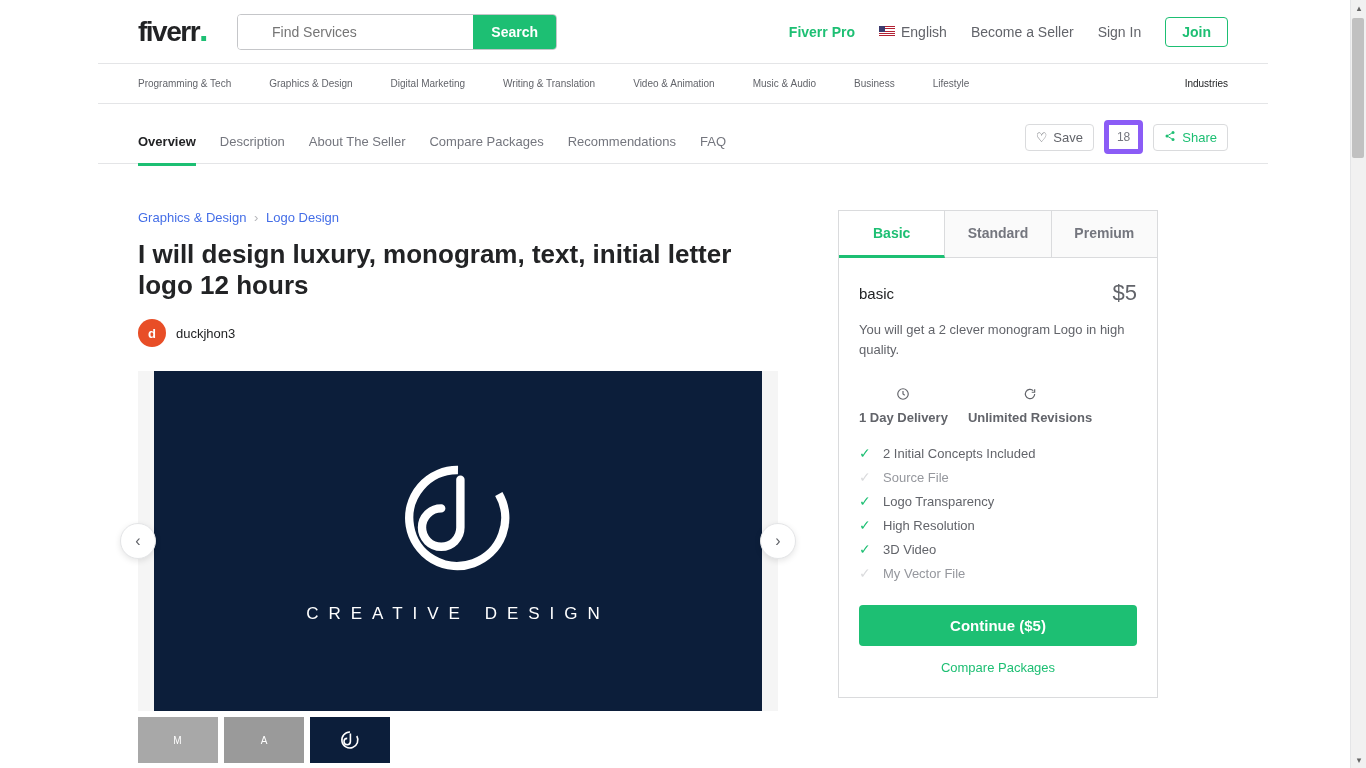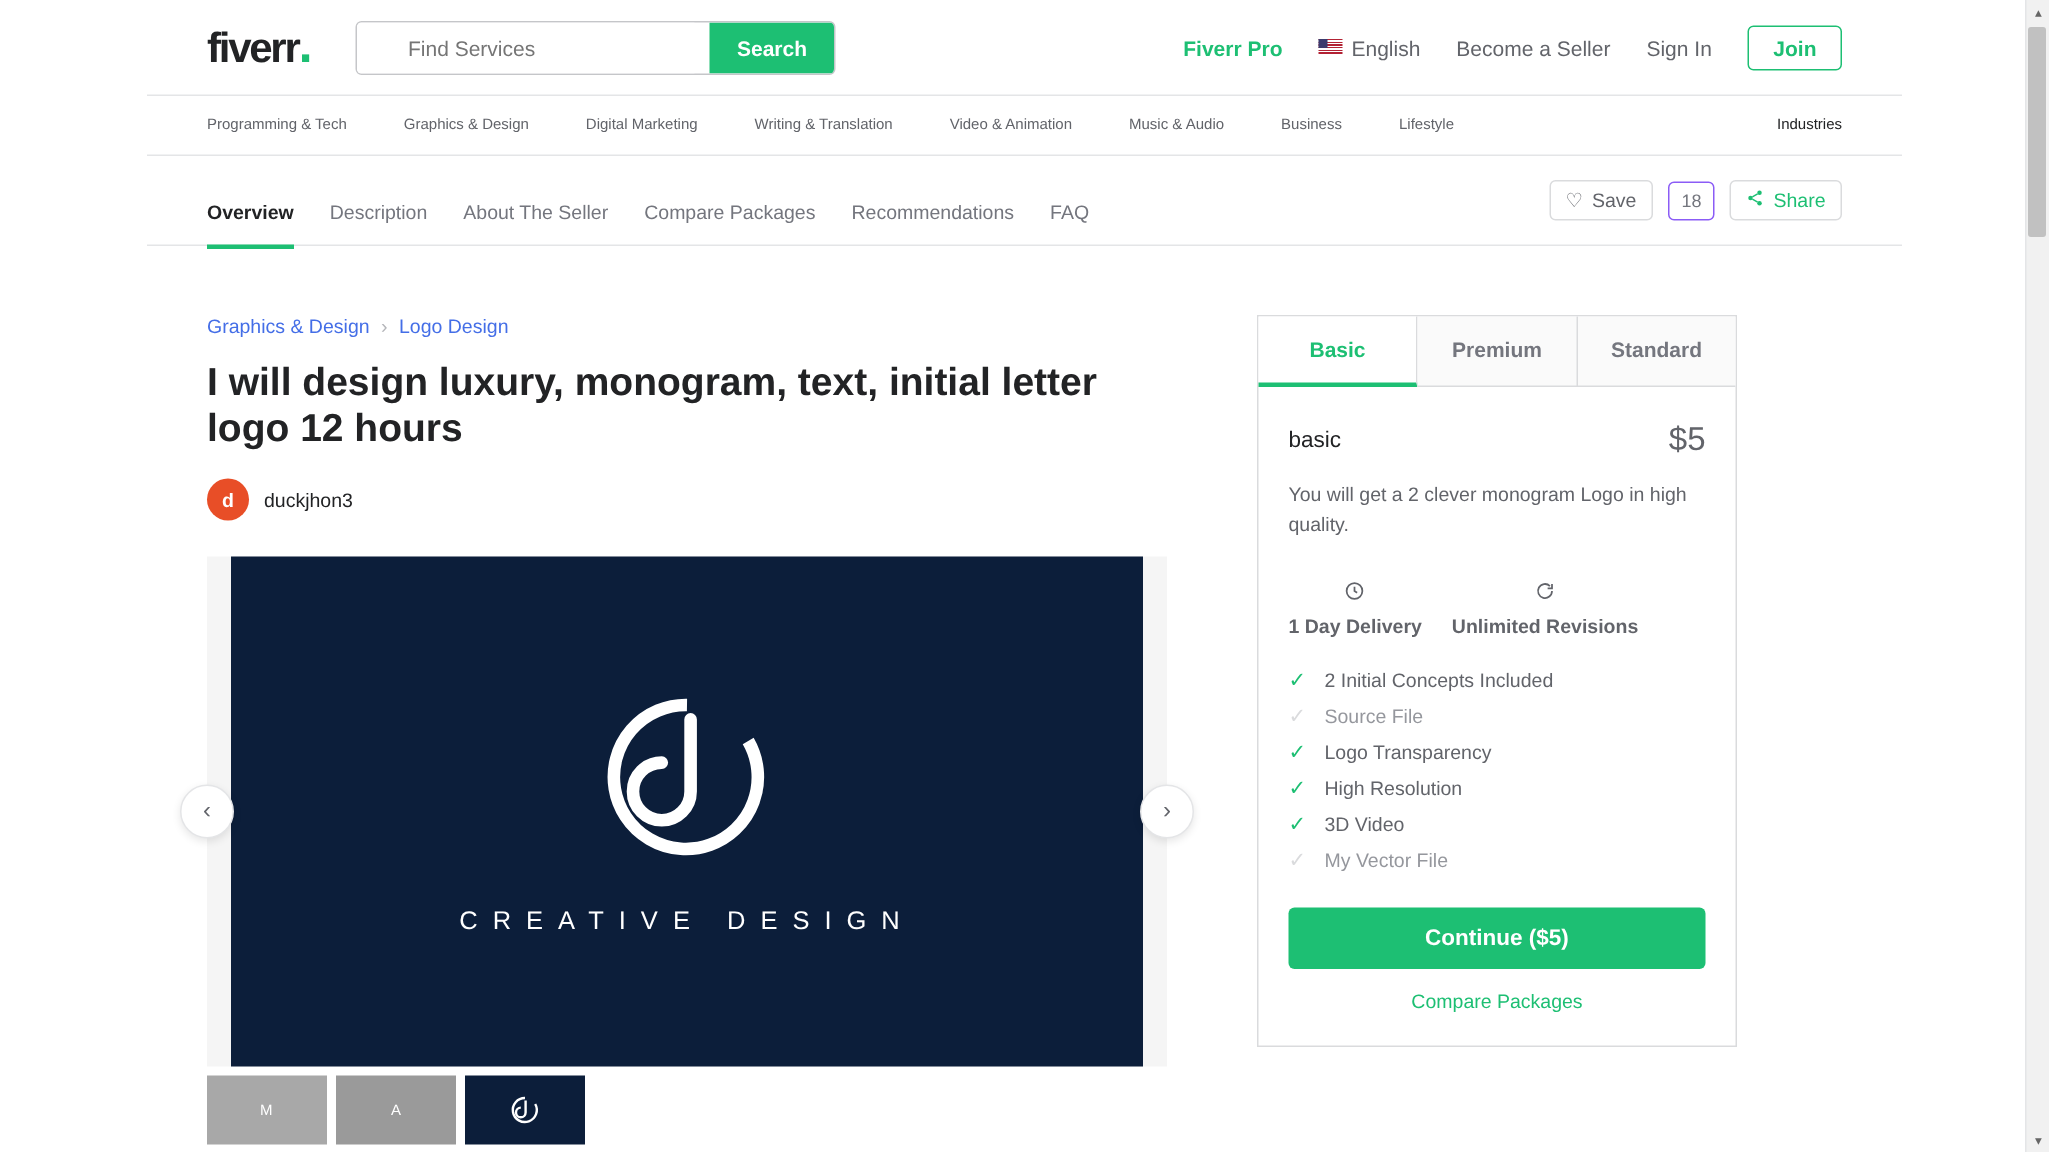--- a/index.html
+++ b/index.html
@@ -21,21 +21,21 @@
 .join-btn { border: 1px solid #1dbf73; color: #1dbf73; padding: 6px 16px; border-radius: 4px; font-weight: 600; cursor: pointer; font-size: 14px; }
 .categories { display: flex; padding: 0 40px; gap: 38px; height: 40px; align-items: center; font-size: 10px; color: #62646a; border-bottom: 1px solid #e4e5e7; margin: 0 98px; }
 .categories span { cursor: pointer; }
 .categories span.industries { color: #222325; font-weight: 500; margin-left: auto; }
 .subnav { display: flex; align-items: flex-start; padding: 0 40px; height: 44px; border-bottom: 1px solid #e4e5e7; font-size: 13px; color: #74767e; gap: 24px; margin: 16px 98px; }
 .subnav-left { display: flex; gap: 24px; }
 .subnav-item { cursor: pointer; padding: 14px 0; }
 .subnav-item.active { color: #222325; font-weight: 600; border-bottom: 3px solid #1dbf73; }
 .subnav-right { margin-left: auto; display: flex; gap: 10px; align-items: center; }
 .action-btn { display: flex; align-items: center; gap: 6px; border: 1px solid #dadbdd; border-radius: 4px; padding: 5px 10px; font-size: 13px; color: #62646a; cursor: pointer; }
-.save-count { border: 1px solid #8b5cf6; border-radius: 4px; padding: 5px 8px; font-size: 12px; position: relative; }
+.save-count { border: 5px solid #8b5cf6; border-radius: 4px; padding: 5px 8px; font-size: 12px; position: relative; }
 .share-btn { color: #1dbf73; }
 .content { display: flex; padding: 30px 40px; gap: 60px; margin: 0 98px; }
 .left-col { flex: 1; max-width: 640px; }
 .breadcrumb { font-size: 13px; margin-bottom: 14px; }
 .breadcrumb a { color: #446ee7; text-decoration: none; }
 .breadcrumb .sep { color: #b5b6ba; margin: 0 4px; }
 .gig-title { font-size: 26px; font-weight: 700; color: #222325; line-height: 1.2; margin-bottom: 18px; }
 .seller-row { display: flex; align-items: center; gap: 10px; margin-bottom: 24px; }
 .avatar { width: 28px; height: 28px; border-radius: 50%; background: #e84e27; color: #fff; display: flex; align-items: center; justify-content: center; font-size: 13px; font-weight: 600; }
 .seller-name { font-size: 13px; color: #222325; font-weight: 500; }
@@ -188,22 +188,22 @@
           </svg>
       </div>
     </div>
 
   </div>
 
   <div class="right-col">
     <div class="package-box">
       <div class="tabs">
         <div class="tab active">Basic</div>
+        <div class="tab">Standard</div>
         <div class="tab">Premium</div>
-        <div class="tab">Standard</div>
       </div>
       <div class="package-body">
         <div class="pkg-header">
           <span class="pkg-name">basic</span>
           <span class="pkg-price">$5</span>
         </div>
         <div class="pkg-desc">You will get a 2 clever monogram Logo in high quality.</div>
         <div class="delivery-row">
           <span class="delivery-item">
             <span><svg width="14" height="14" viewBox="0 0 24 24" fill="none" stroke="#62646a" stroke-width="2">

